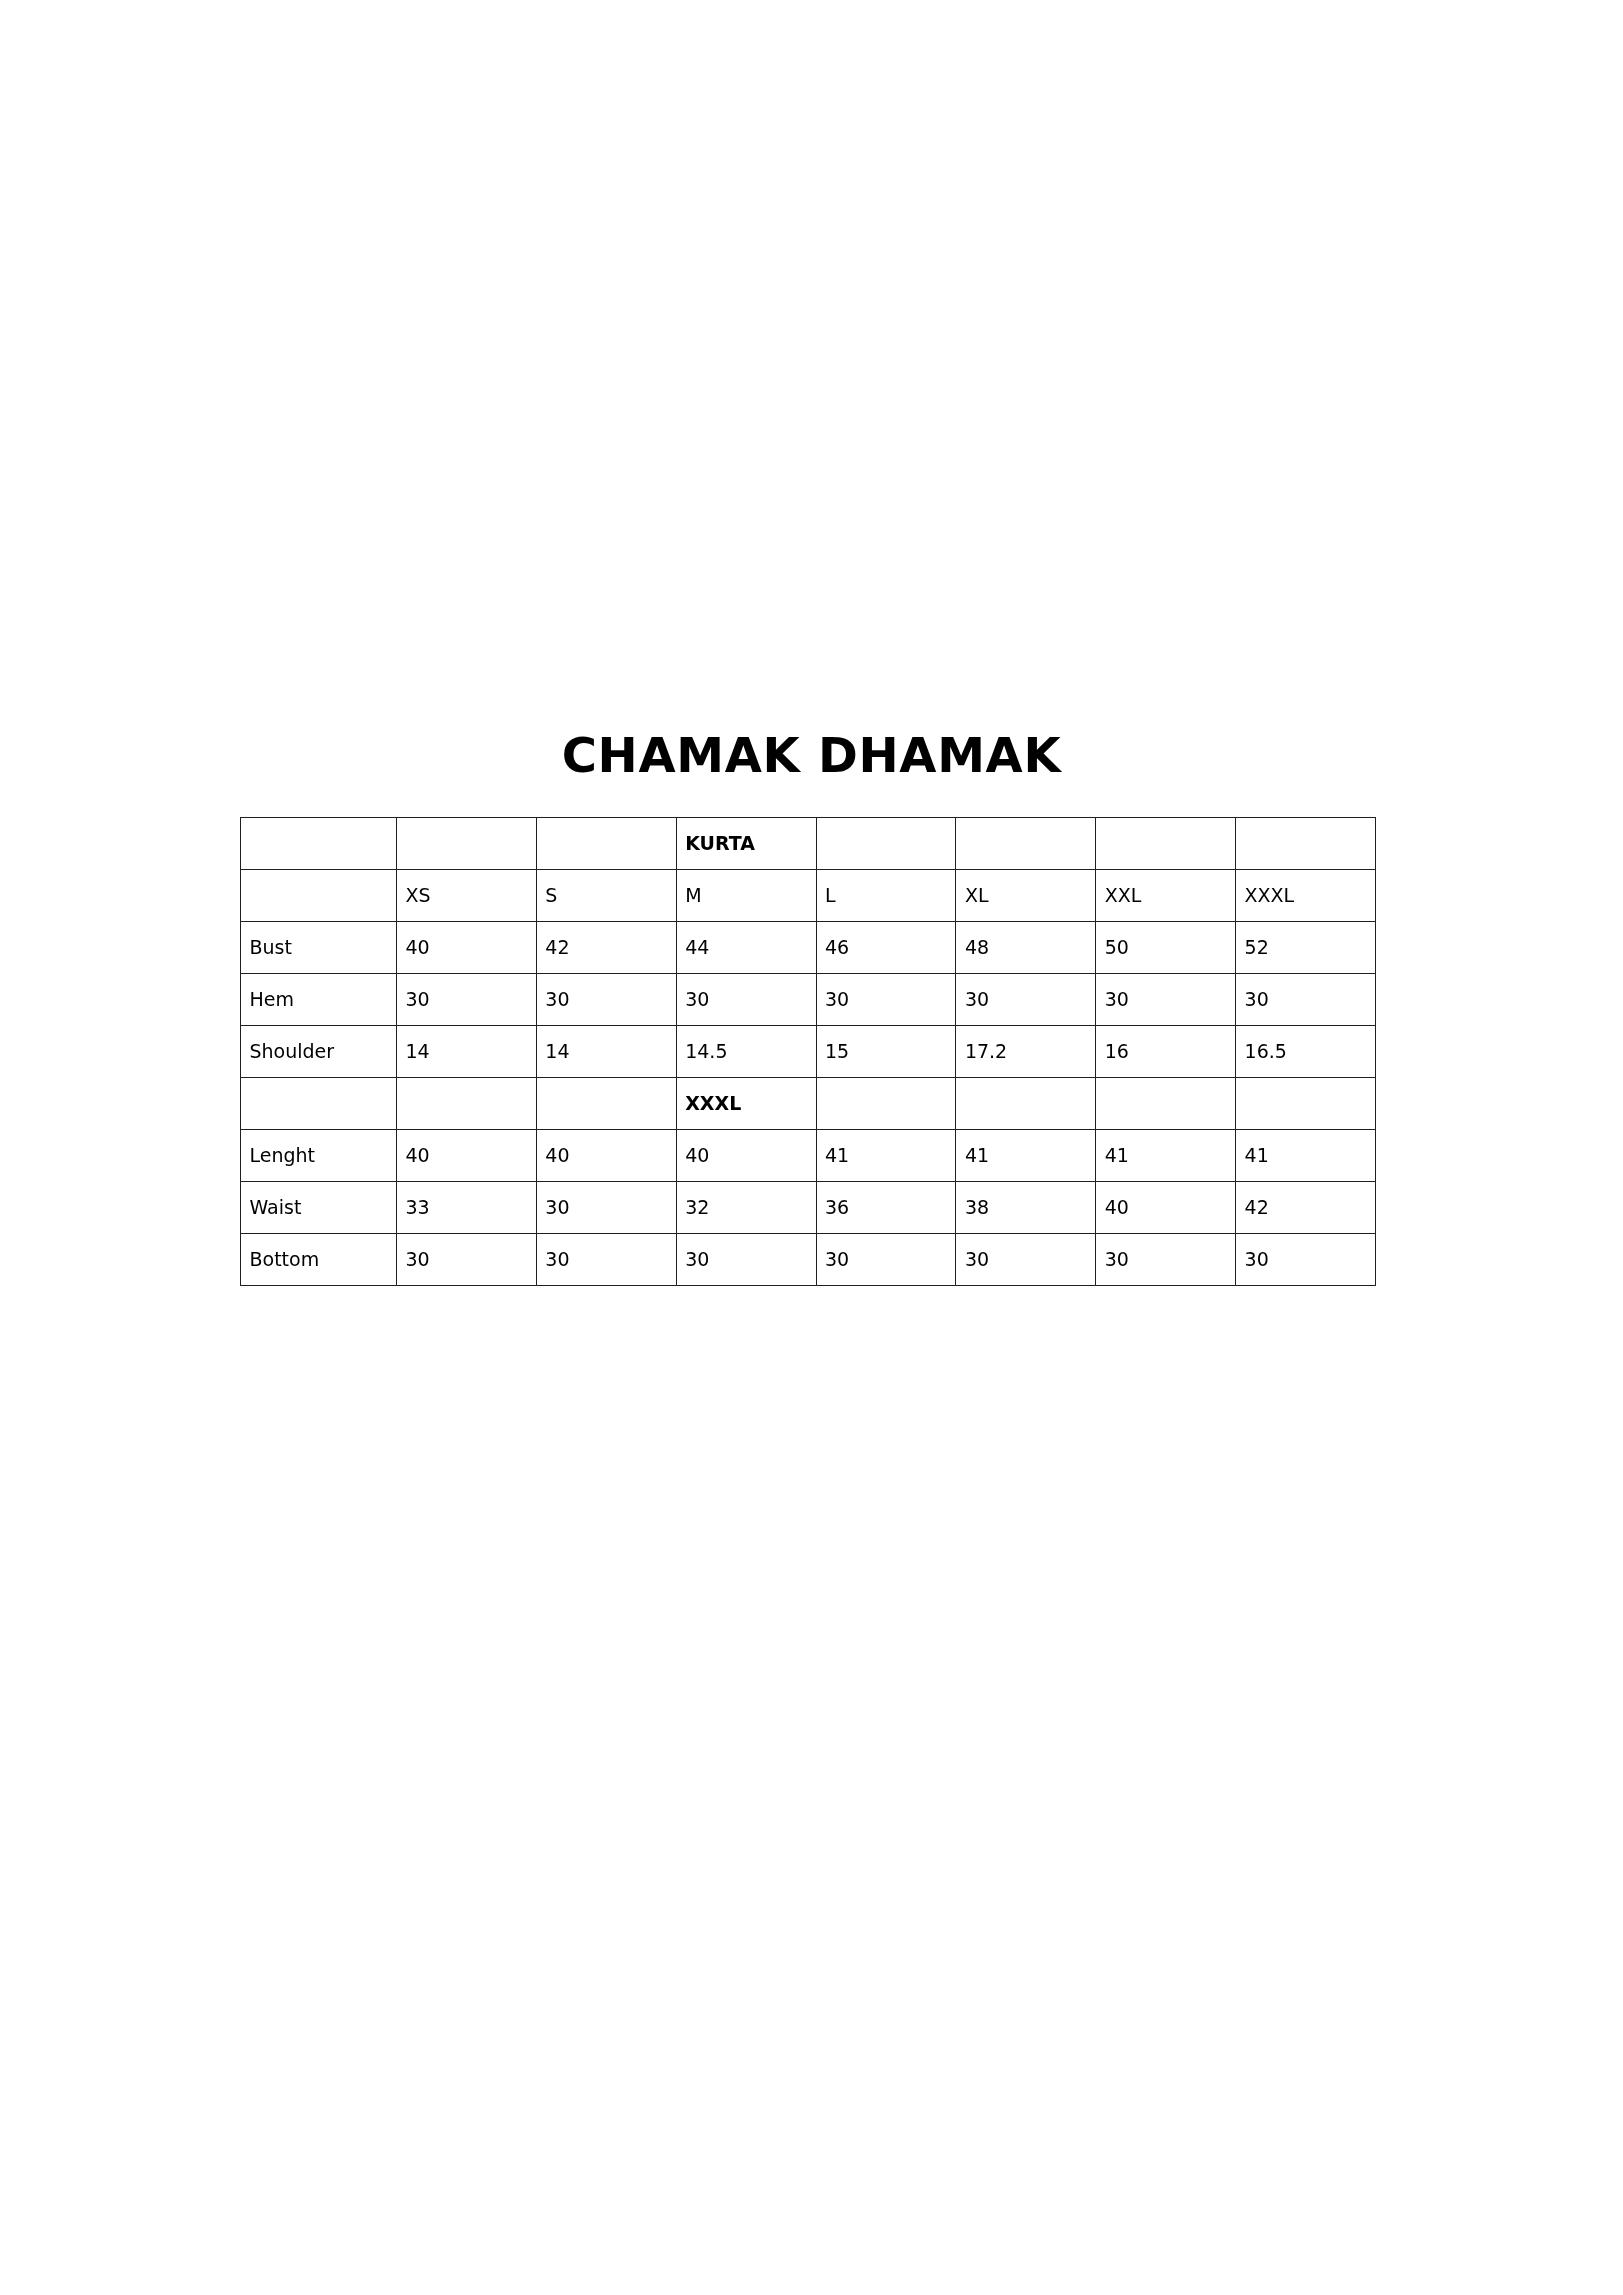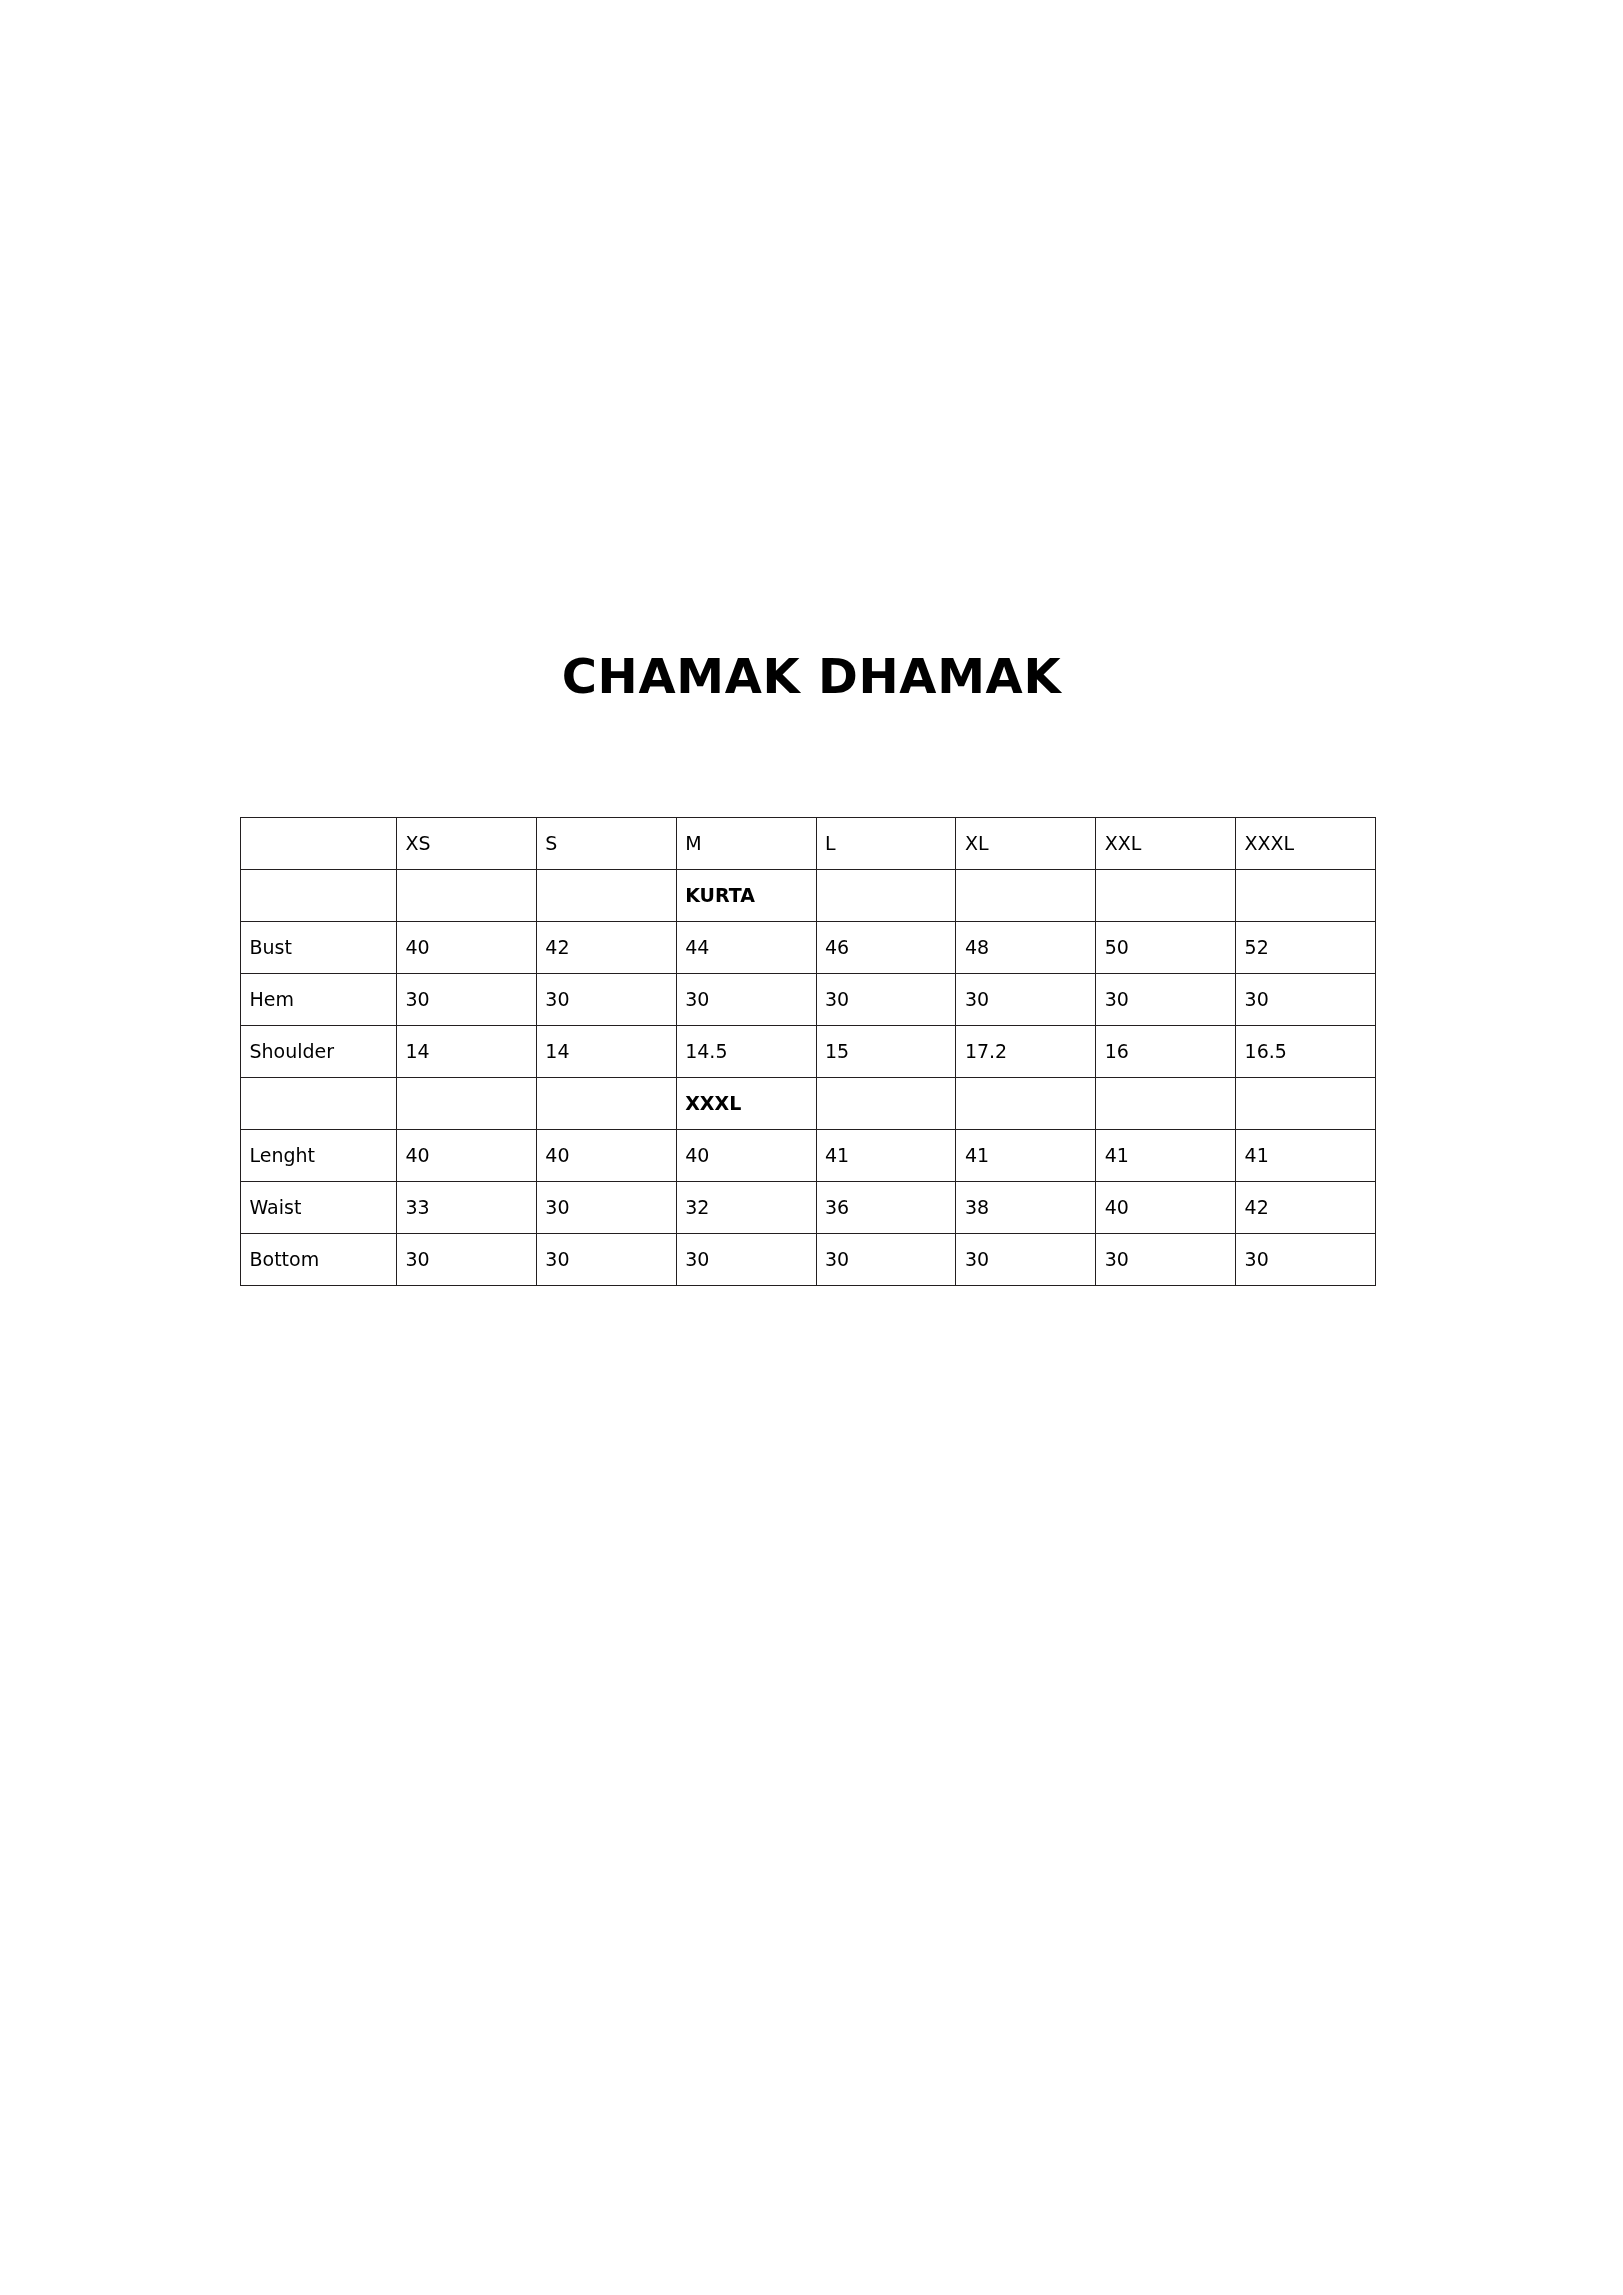--- a/index.html
+++ b/index.html
@@ -19,21 +19,21 @@
     position: absolute;
     left: 0;
     top: 0;
     width: 1623px;
     height: 2295px;
     background: #ffffff;
   }
   .title {
     position: absolute;
     left: 0;
-    top: 648px;
+    top: 727px;
     width: 1623px;
     text-align: center;
     font-size: 48px;
     font-weight: 700;
     letter-spacing: 0.7px;
     color: #000000;
     font-family: "DejaVu Sans", sans-serif;
   }
   .size-table {
     position: absolute;
@@ -70,37 +70,37 @@
 <body>
 
 <div class="page">
 
   <div class="title">CHAMAK DHAMAK</div>
 
   <table class="size-table">
     <tbody>
       <tr>
         <td class="label blank"></td>
+        <td class="blank"></td>
+        <td class="blank"></td>
+        <td class="section">KURTA</td>
+        <td class="blank"></td>
+        <td class="blank"></td>
+        <td class="blank"></td>
+        <td class="blank"></td>
+      </tr>
+      <tr>
+        <td class="label blank"></td>
         <td>XS</td>
         <td>S</td>
         <td>M</td>
         <td>L</td>
         <td>XL</td>
         <td>XXL</td>
         <td>XXXL</td>
-      </tr>
-      <tr>
-        <td class="label blank"></td>
-        <td class="blank"></td>
-        <td class="blank"></td>
-        <td class="section">KURTA</td>
-        <td class="blank"></td>
-        <td class="blank"></td>
-        <td class="blank"></td>
-        <td class="blank"></td>
       </tr>
       <tr>
         <td class="label">Bust</td>
         <td>40</td>
         <td>42</td>
         <td>44</td>
         <td>46</td>
         <td>48</td>
         <td>50</td>
         <td>52</td>

